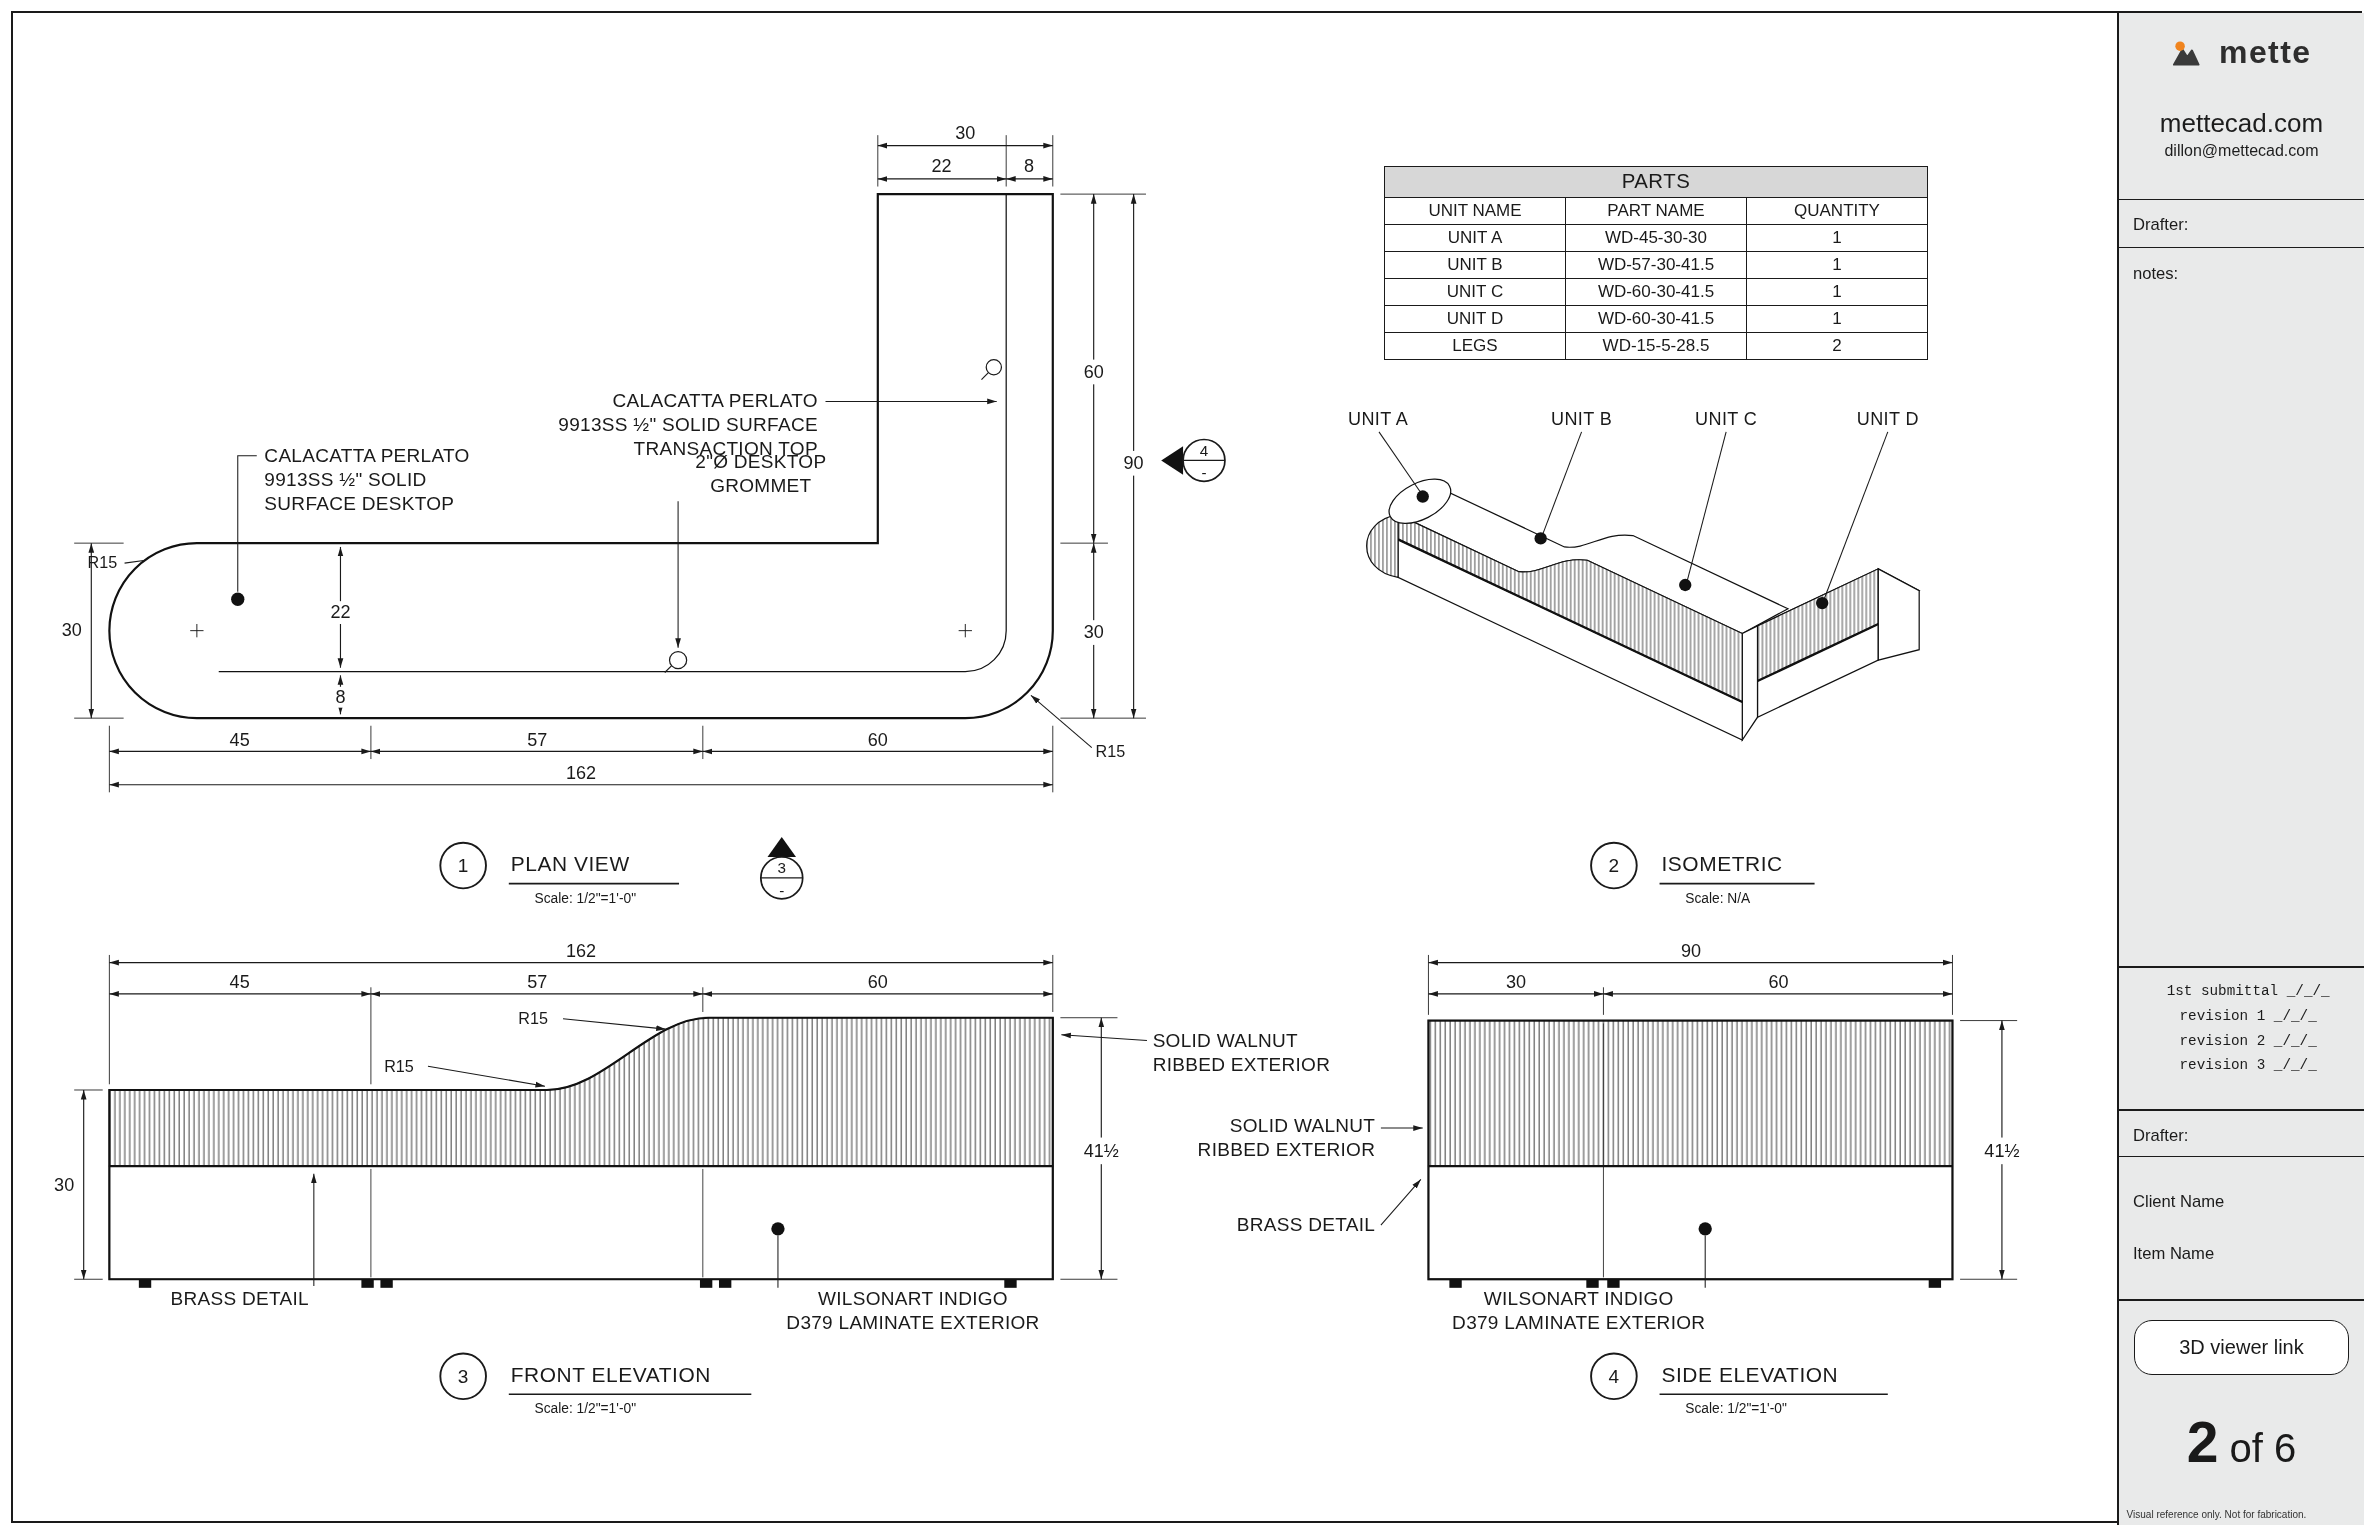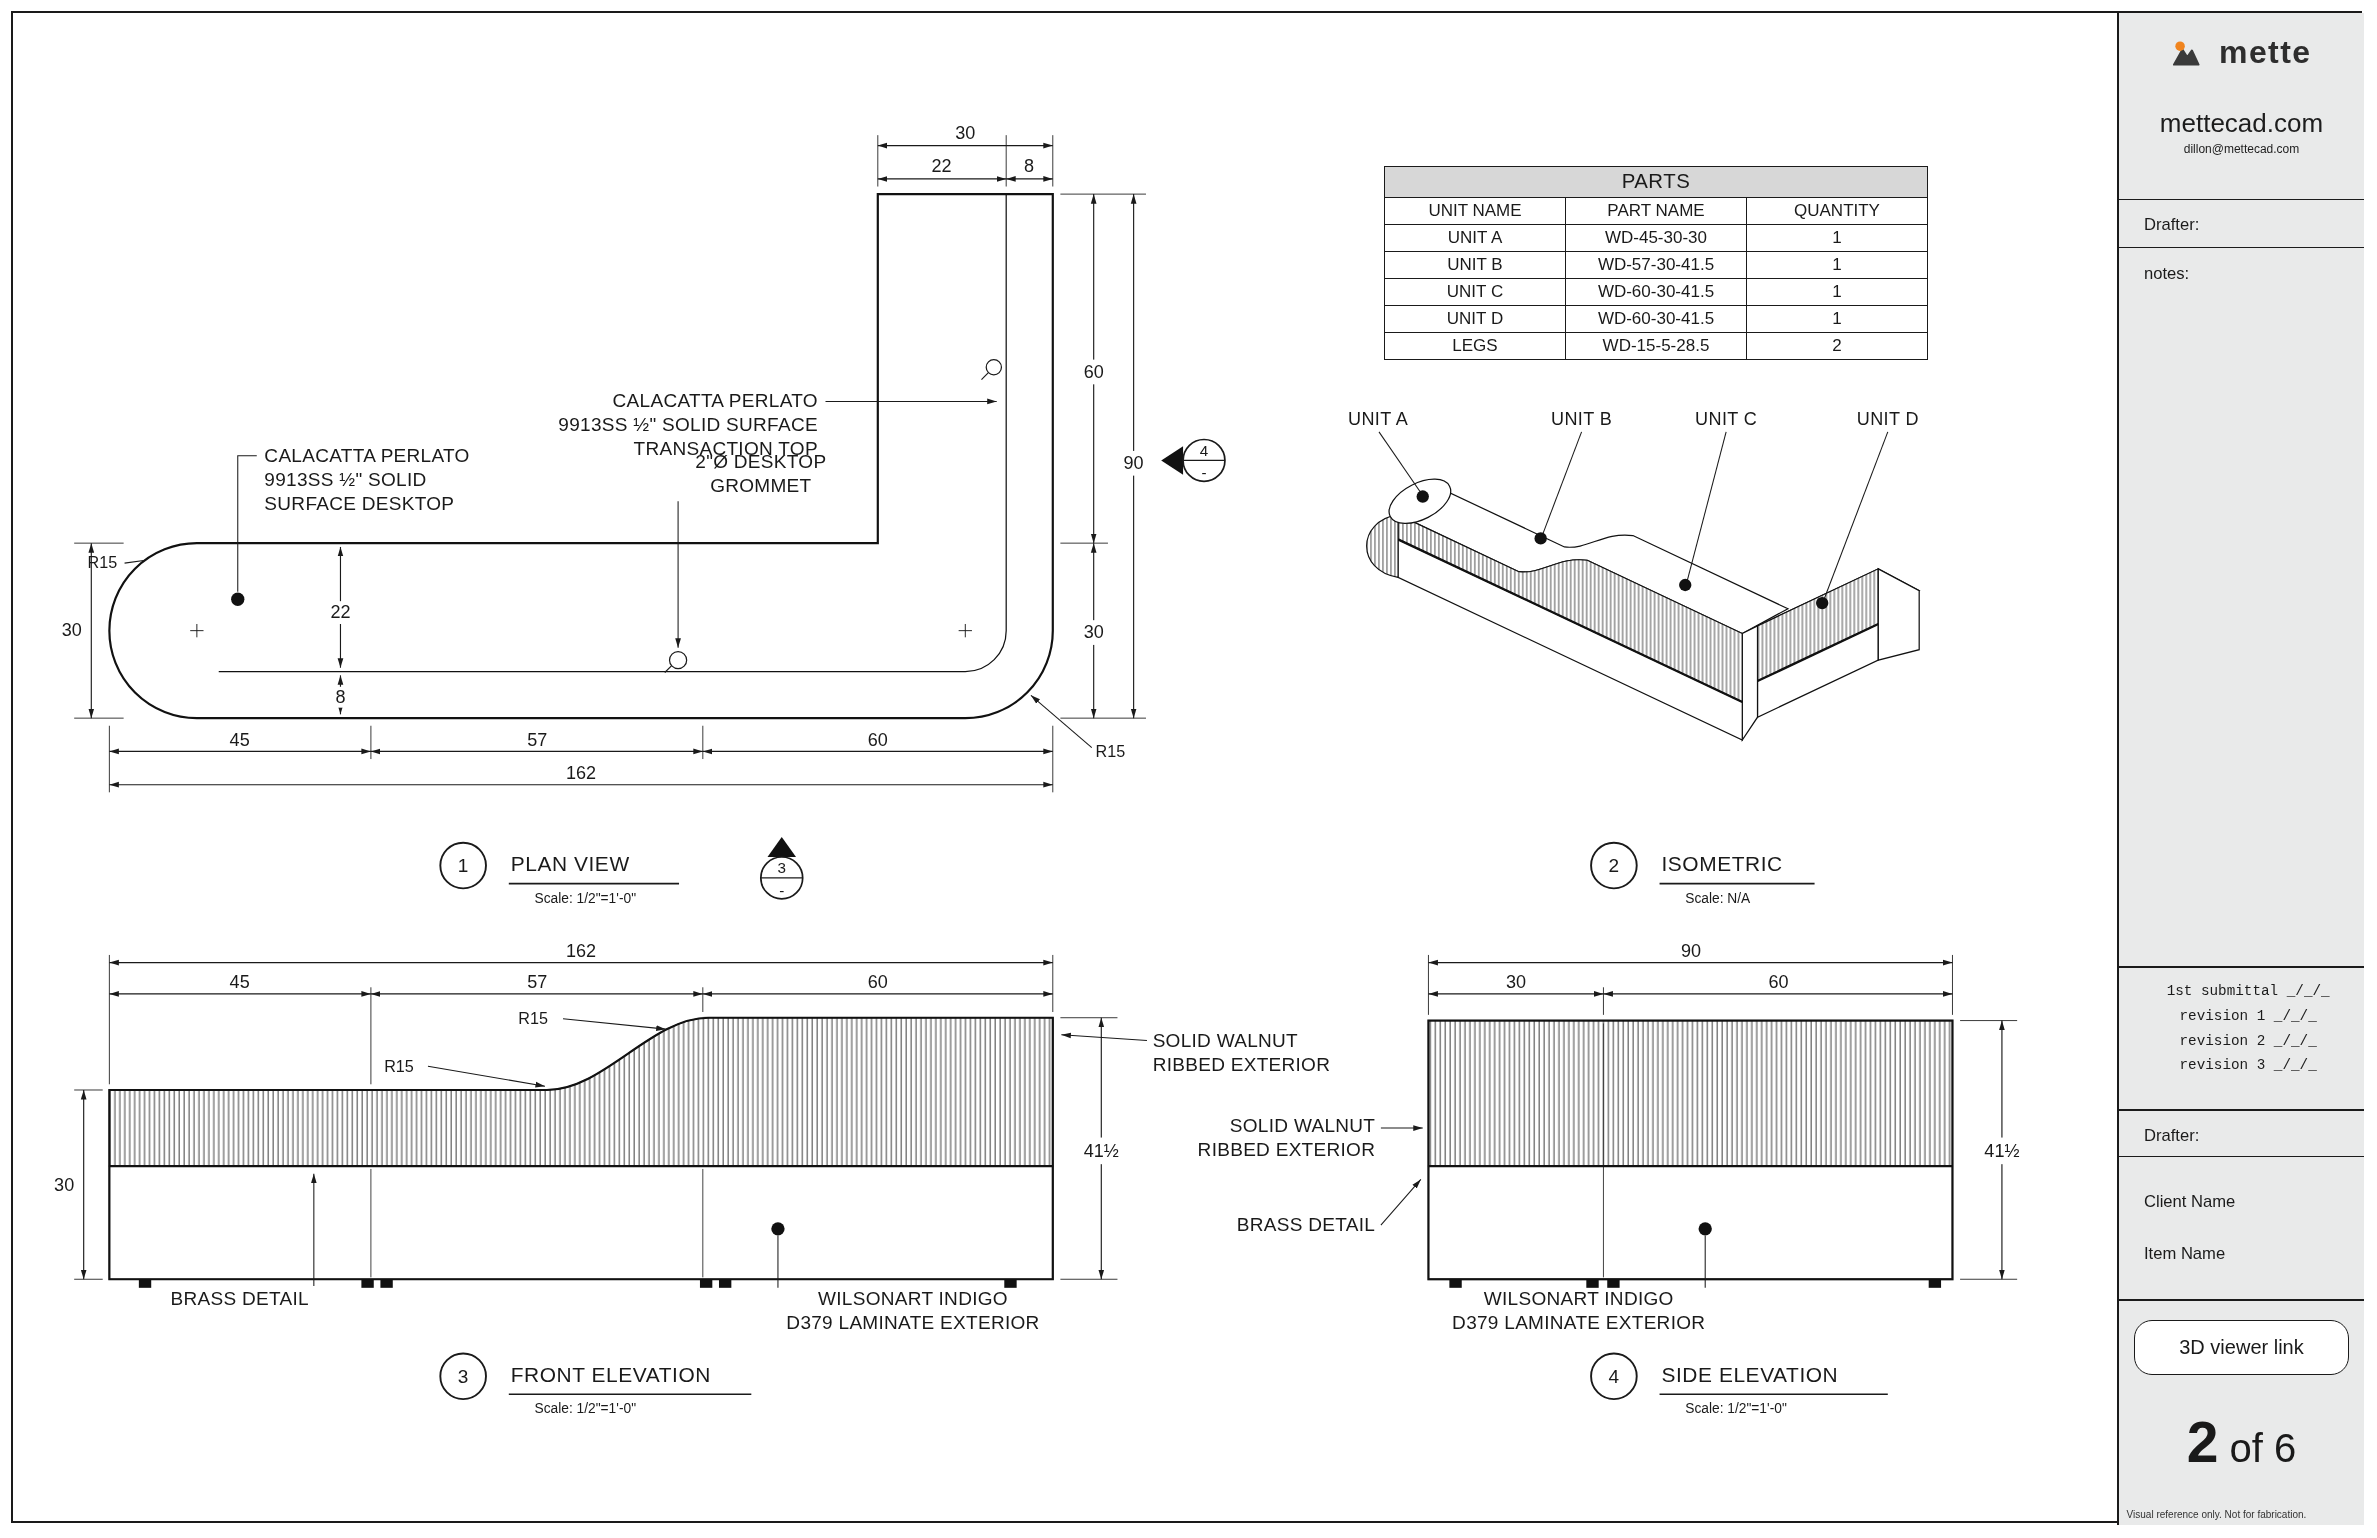--- a/index.html
+++ b/index.html
@@ -32,22 +32,22 @@
   .parts-table th,.parts-table td{border:1.2px solid #1a1a1a;text-align:center;font-weight:400;font-size:17px;height:26px;padding:0;}
   .parts-table th.ttl{background:#d7d7d7;font-size:20.4px;height:29.5px;letter-spacing:0.5px;}
   
   .titleblock{left:2117px;top:13.3px;width:247px;height:1512px;background:#e9eaea;border-left:2.4px solid #1a1a1a;box-sizing:border-box;}
   .tb-item{position:absolute;left:0;right:0;}
   .rule{position:absolute;left:0;right:0;border-top:1.5px solid #1b1b1b;}
   .rule.heavy{border-top-width:2.5px;}
   .logo-row{top:21px;display:flex;align-items:center;justify-content:center;gap:19px;}
   .logo-text{font-size:32px;font-weight:700;letter-spacing:1.4px;color:#2e2e2e;}
   .site{top:95px;text-align:center;font-size:26px;color:#1d1d1d;}
-  .email{top:129px;text-align:center;font-size:12px;color:#1d1d1d;}
-  .lbl{font-size:16.6px;color:#1b1b1b;padding-left:25px;}
+  .email{top:129px;text-align:center;font-size:16px;color:#1d1d1d;}
+  .lbl{font-size:16.6px;color:#1b1b1b;padding-left:14px;}
   .rev{font-size:14.3px;color:#1b1b1b;padding-left:13.3px;font-family:Liberation Mono, monospace;text-align:center;}
   .viewer-btn{position:absolute;left:15px;right:15px;top:1307px;height:53px;background:#fff;border:1.9px solid #1a1a1a;border-radius:18px;line-height:53px;text-align:center;font-size:20px;cursor:pointer;}
   .pagenum{top:1396px;text-align:center;color:#1a1a1a;}
   .pagenum .big{font-size:57px;font-weight:600;}
   .pagenum .small{font-size:40px;font-weight:400;}
   .disclaimer{position:absolute;left:7.6px;right:1.9px;bottom:5.7px;font-size:10px;color:#333;}
 </style>
 </head>
 <body>
 

